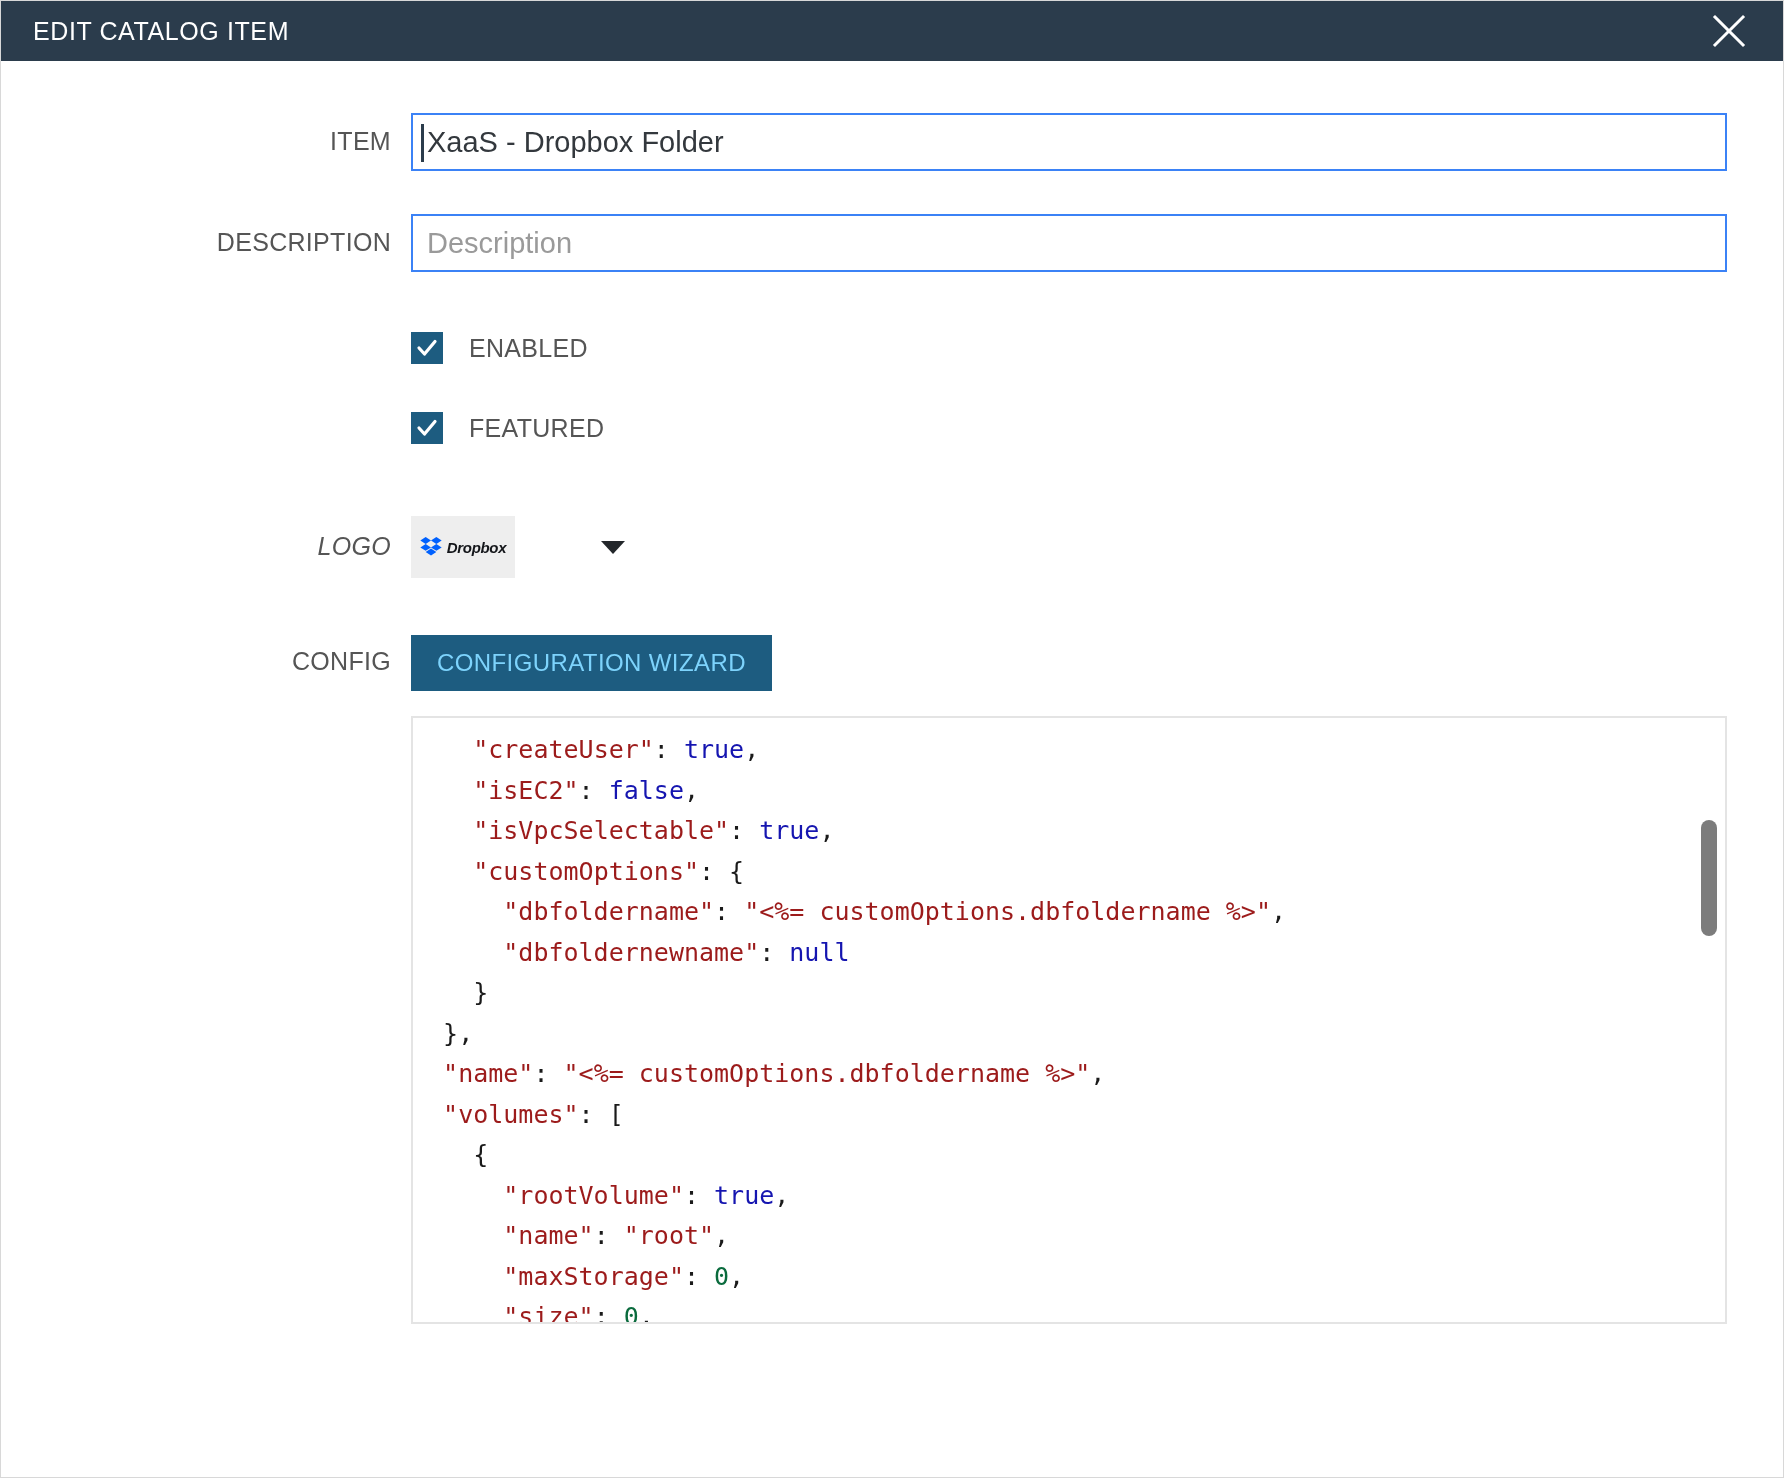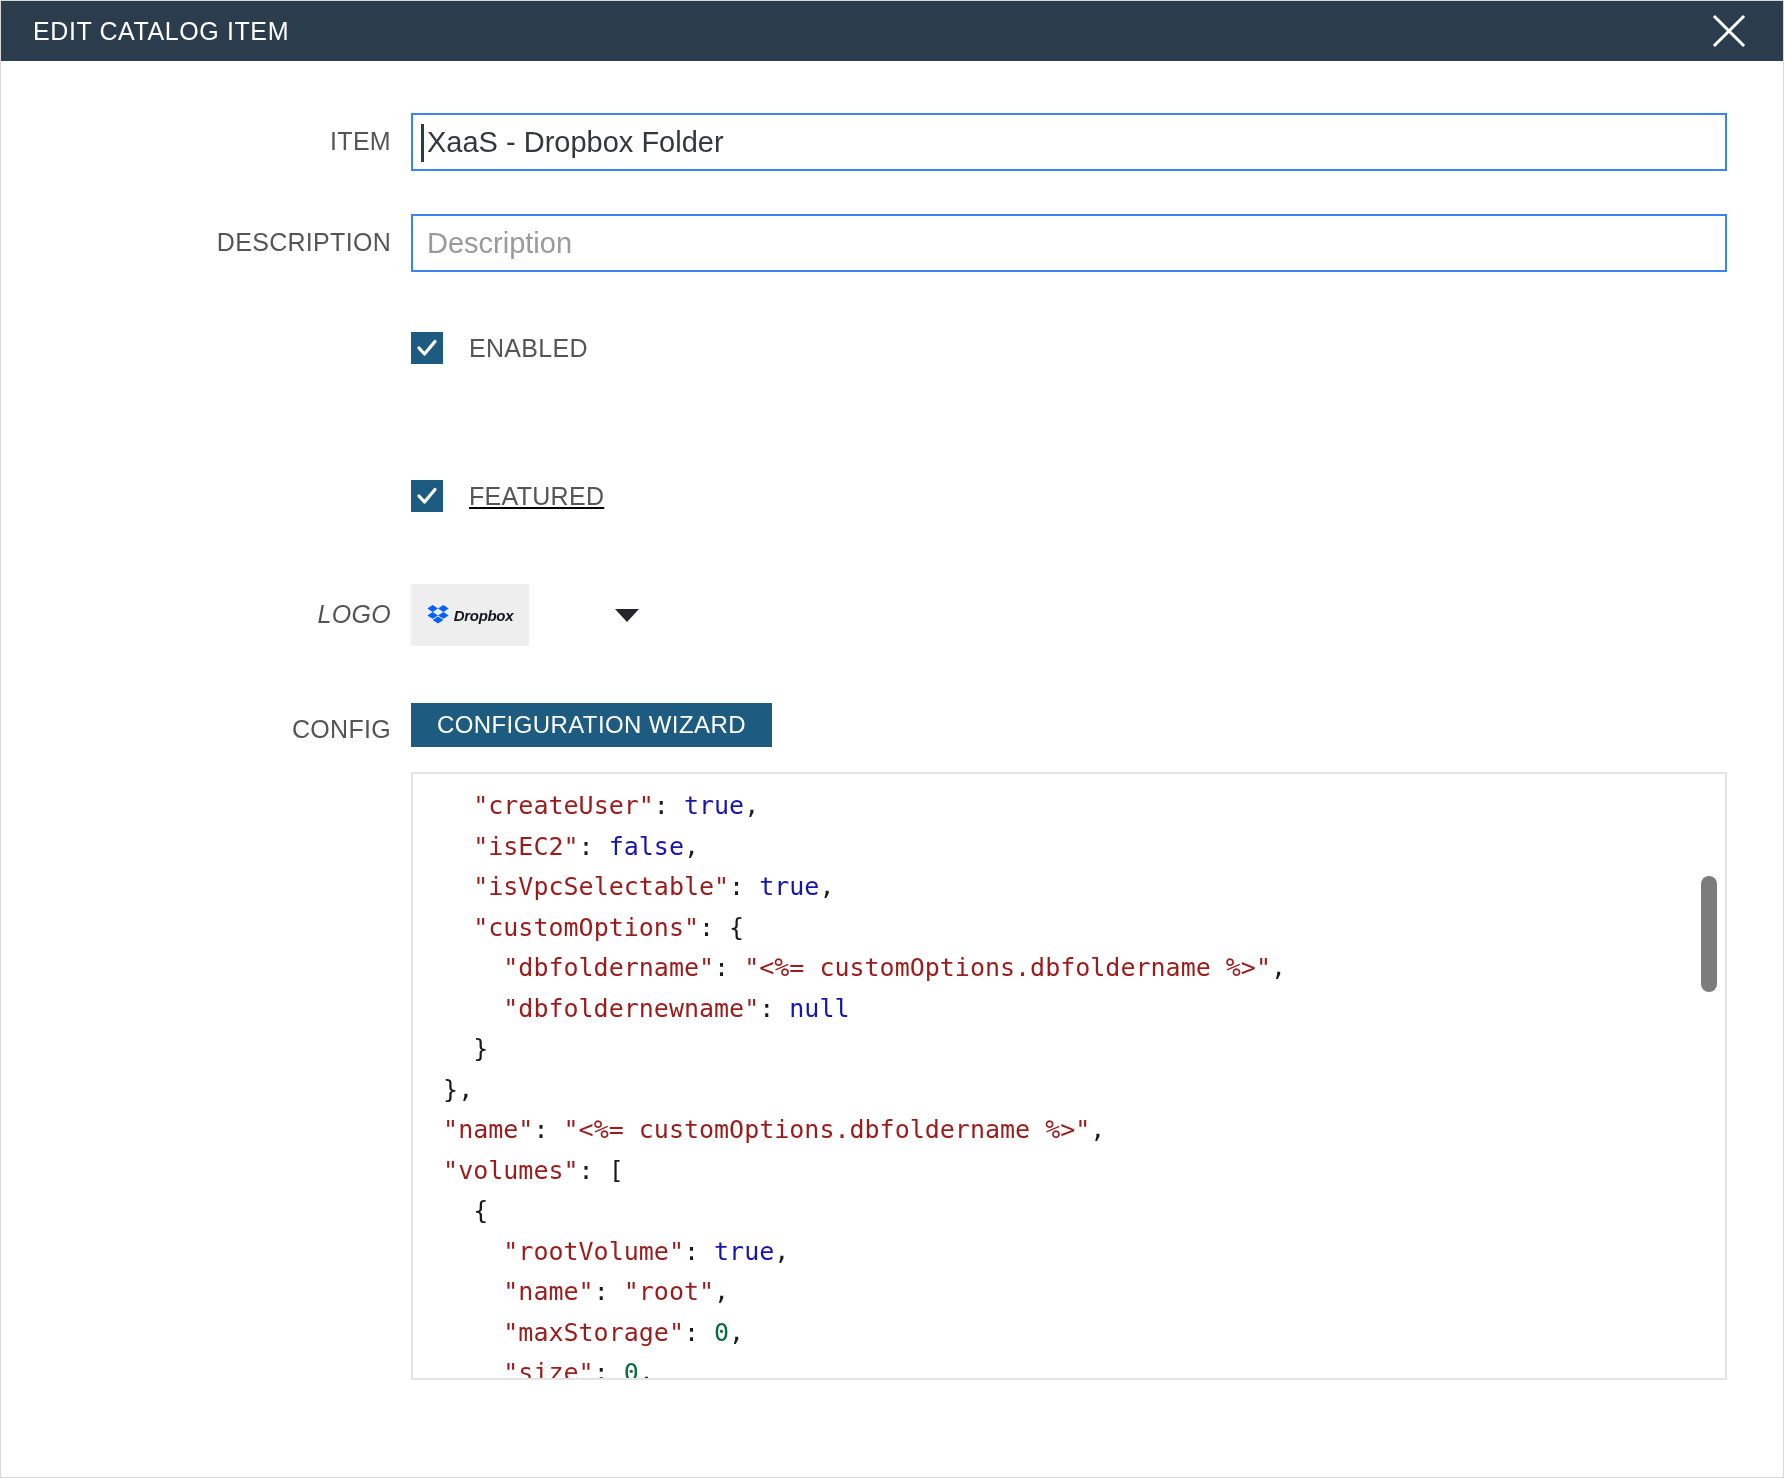--- a/index.html
+++ b/index.html
@@ -119,21 +119,21 @@
   .check-label {
     font-size: 25px;
     color: #555555;
     letter-spacing: 0.3px;
     line-height: 1;
   }
 
   
   .logo-wrap { display: flex; align-items: center; }
   .logo-box {
-    width: 118px;
+    width: 104px;
     height: 62px;
     background: #eeeeee;
     display: flex;
     align-items: center;
     justify-content: center;
     cursor: pointer;
   }
   .logo-mark { display: flex; align-items: center; gap: 5px; }
   .logo-text {
     font-size: 15px;
@@ -149,24 +149,24 @@
     border-right: 12px solid transparent;
     border-top: 13px solid #23272b;
     cursor: pointer;
   }
 
   
   .config-btn {
     display: inline-flex;
     align-items: center;
     justify-content: center;
-    height: 44px;
+    height: 56px;
     padding: 0 26px;
     background: #1d5c80;
-    color: #ffffff;
+    color: #7dd3fc;
     font-size: 24px;
     letter-spacing: 0.4px;
     border: none;
     cursor: pointer;
     font-family: "Liberation Sans", sans-serif;
   }
 
   
   .editor-outer {
     position: relative;
@@ -256,21 +256,21 @@
               <svg width="22" height="22" viewBox="0 0 22 22">
                 <polyline points="3,11 8.5,17 19,4.5" fill="none" stroke="#ffffff" stroke-width="3.2" stroke-linecap="round" stroke-linejoin="round"></polyline>
               </svg>
             </span>
           </span>
           <span class="check-label">ENABLED</span>
         </div>
       </div>
     </div>
 
-    <div class="form-row" style="margin-top:116px;text-decoration:underline;">
+    <div class="form-row" style="margin-top:48px;">
       <div class="form-label"></div>
       <div class="field-col">
         <div class="check-wrap">
           <span class="checkbox">
             <span>
               <svg width="22" height="22" viewBox="0 0 22 22">
                 <polyline points="3,11 8.5,17 19,4.5" fill="none" stroke="#ffffff" stroke-width="3.2" stroke-linecap="round" stroke-linejoin="round"></polyline>
               </svg>
             </span>
           </span>

